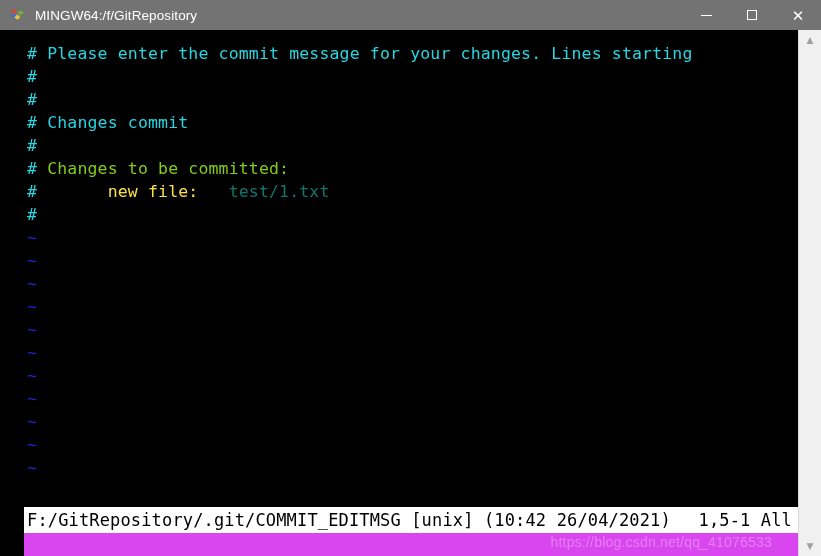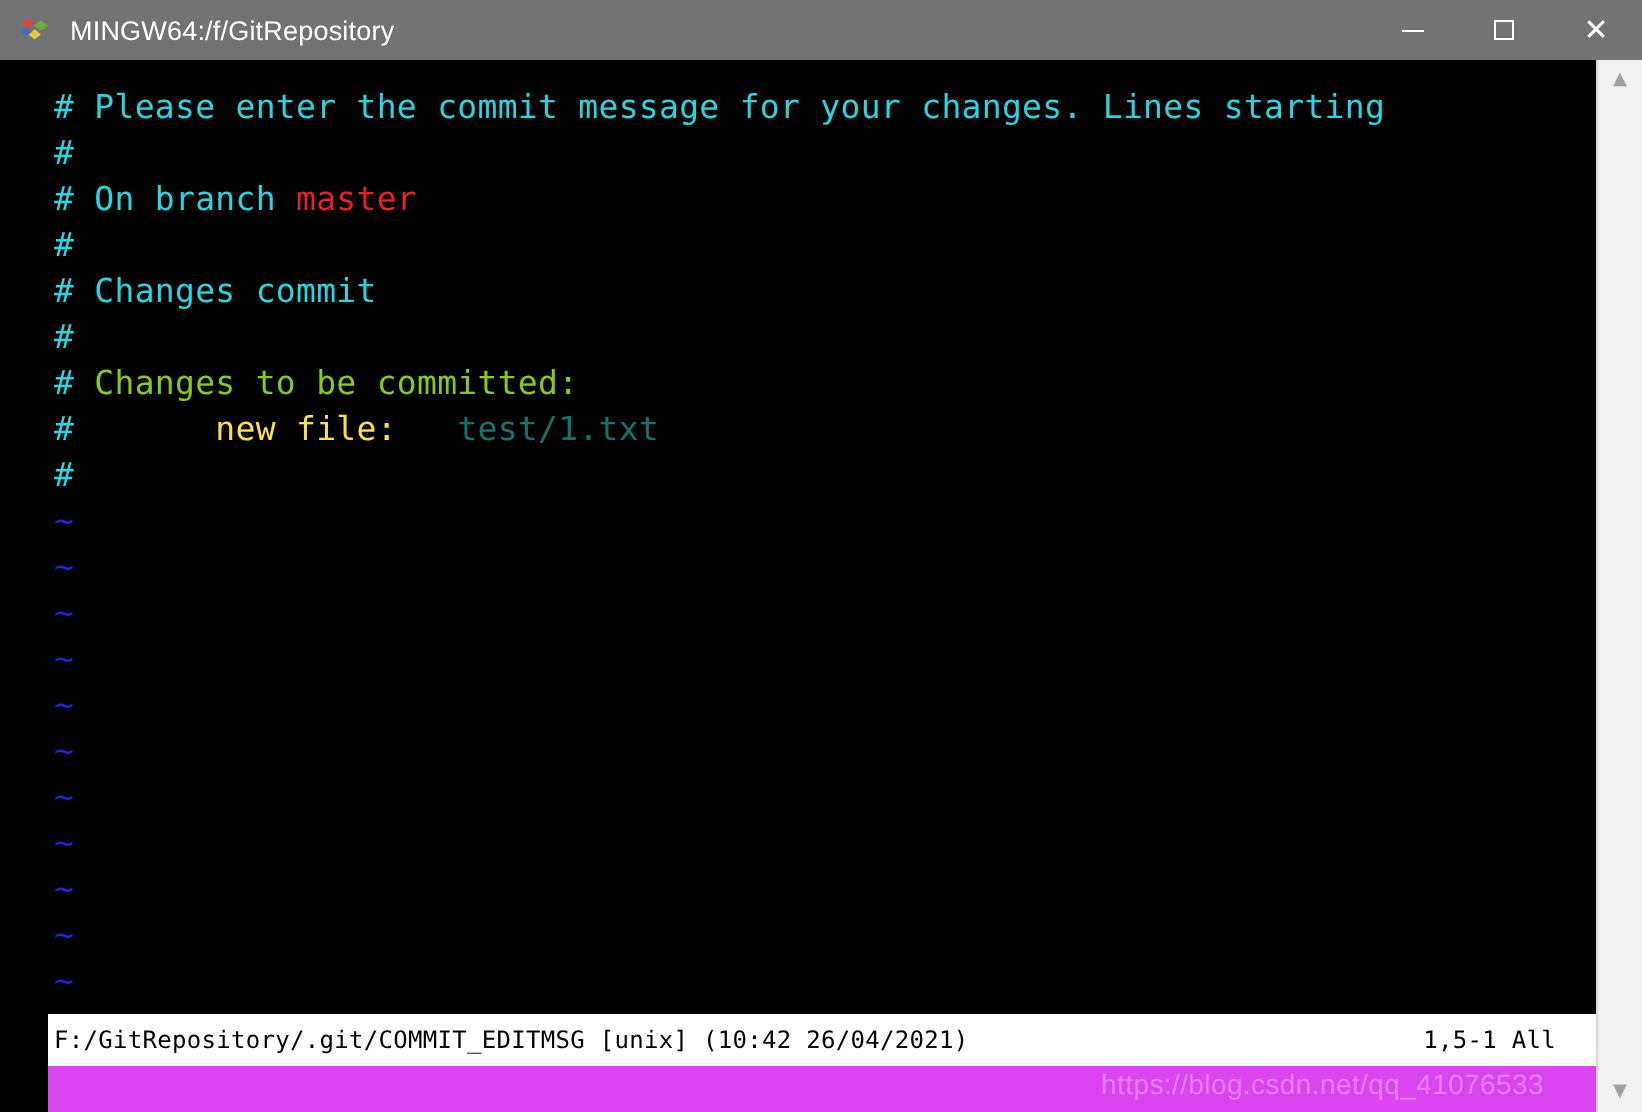--- a/index.html
+++ b/index.html
@@ -128,27 +128,27 @@
   .c-magenta { color: #0f766e; }
   .c-tilde   { color: #2323d6; }
 
   
   .statusline {
     height: 26px;
     min-height: 22px;
     background: #ffffff;
     color: #000000;
     font-family: "DejaVu Sans Mono", monospace;
-    font-size: 12px;
+    font-size: 17px;
     line-height: 22px;
     display: flex;
     align-items: center;
     justify-content: space-between;
     white-space: pre;
-    padding: 0 20px 0 3px;
+    padding: 0 6px 0 3px;
     box-sizing: border-box;
     letter-spacing: 0.15px;
   }
   .cmdline {
     height: 23px;
     min-height: 23px;
     background: #d946ef;
     color: #d8d8d8;
     font-family: "DejaVu Sans Mono", monospace;
     font-size: 16.5px;
@@ -230,21 +230,20 @@
       </div>
     </div>
   </div>
 
   <div class="body-row">
     <div class="terminal">
       <div class="screen">
         <div class="buf" id="buffer">
             <div class="line"><span class="c-comment"># Please enter the commit message for your changes. Lines starting</span></div>
             <div class="line"><span class="c-comment">#</span></div>
-            <div class="line"><span class="c-comment"># On branch </span><span class="c-red">master</span></div>
             <div class="line"><span class="c-comment">#</span></div>
             <div class="line"><span class="c-comment"># Changes commit</span></div>
             <div class="line"><span class="c-comment">#</span></div>
             <div class="line"><span class="c-comment"># </span><span class="c-violet">Changes to be committed:</span></div>
             <div class="line"><span class="c-comment">#       </span><span class="c-green">new file:   </span><span class="c-magenta">test/1.txt</span></div>
             <div class="line"><span class="c-comment">#</span></div>
             <div class="line"><span class="c-tilde">~</span></div>
             <div class="line"><span class="c-tilde">~</span></div>
             <div class="line"><span class="c-tilde">~</span></div>
             <div class="line"><span class="c-tilde">~</span></div>

